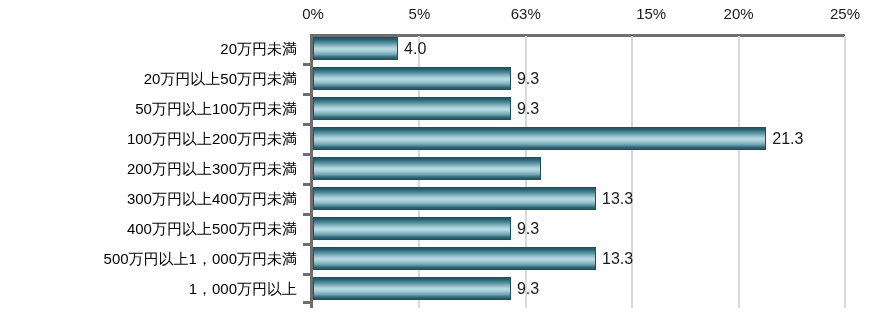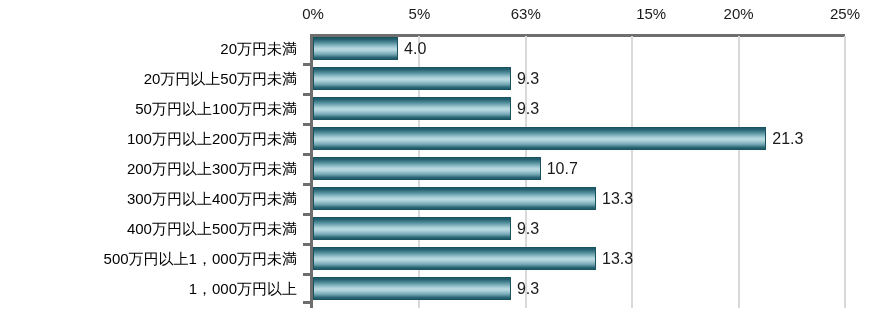--- a/index.html
+++ b/index.html
@@ -202,21 +202,20 @@
         <div class="bar-row" style="top: 60px;">
           <div class="bar" style="width: 197.904px;"></div>
           <div class="bar-value" style="left: 197.904px;">9.3</div>
         </div>
         <div class="bar-row" style="top: 90px;">
           <div class="bar" style="width: 453.264px;"></div>
           <div class="bar-value" style="left: 453.264px;">21.3</div>
         </div>
         <div class="bar-row" style="top: 120px;">
           <div class="bar" style="width: 227.696px;"></div>
-          <div class="bar-value" style="left: 227.696px;">10.7</div>
         </div>
         <div class="bar-row" style="top: 150px;">
           <div class="bar" style="width: 283.024px;"></div>
           <div class="bar-value" style="left: 283.024px;">13.3</div>
         </div>
         <div class="bar-row" style="top: 180px;">
           <div class="bar" style="width: 197.904px;"></div>
           <div class="bar-value" style="left: 197.904px;">9.3</div>
         </div>
         <div class="bar-row" style="top: 210px;">

